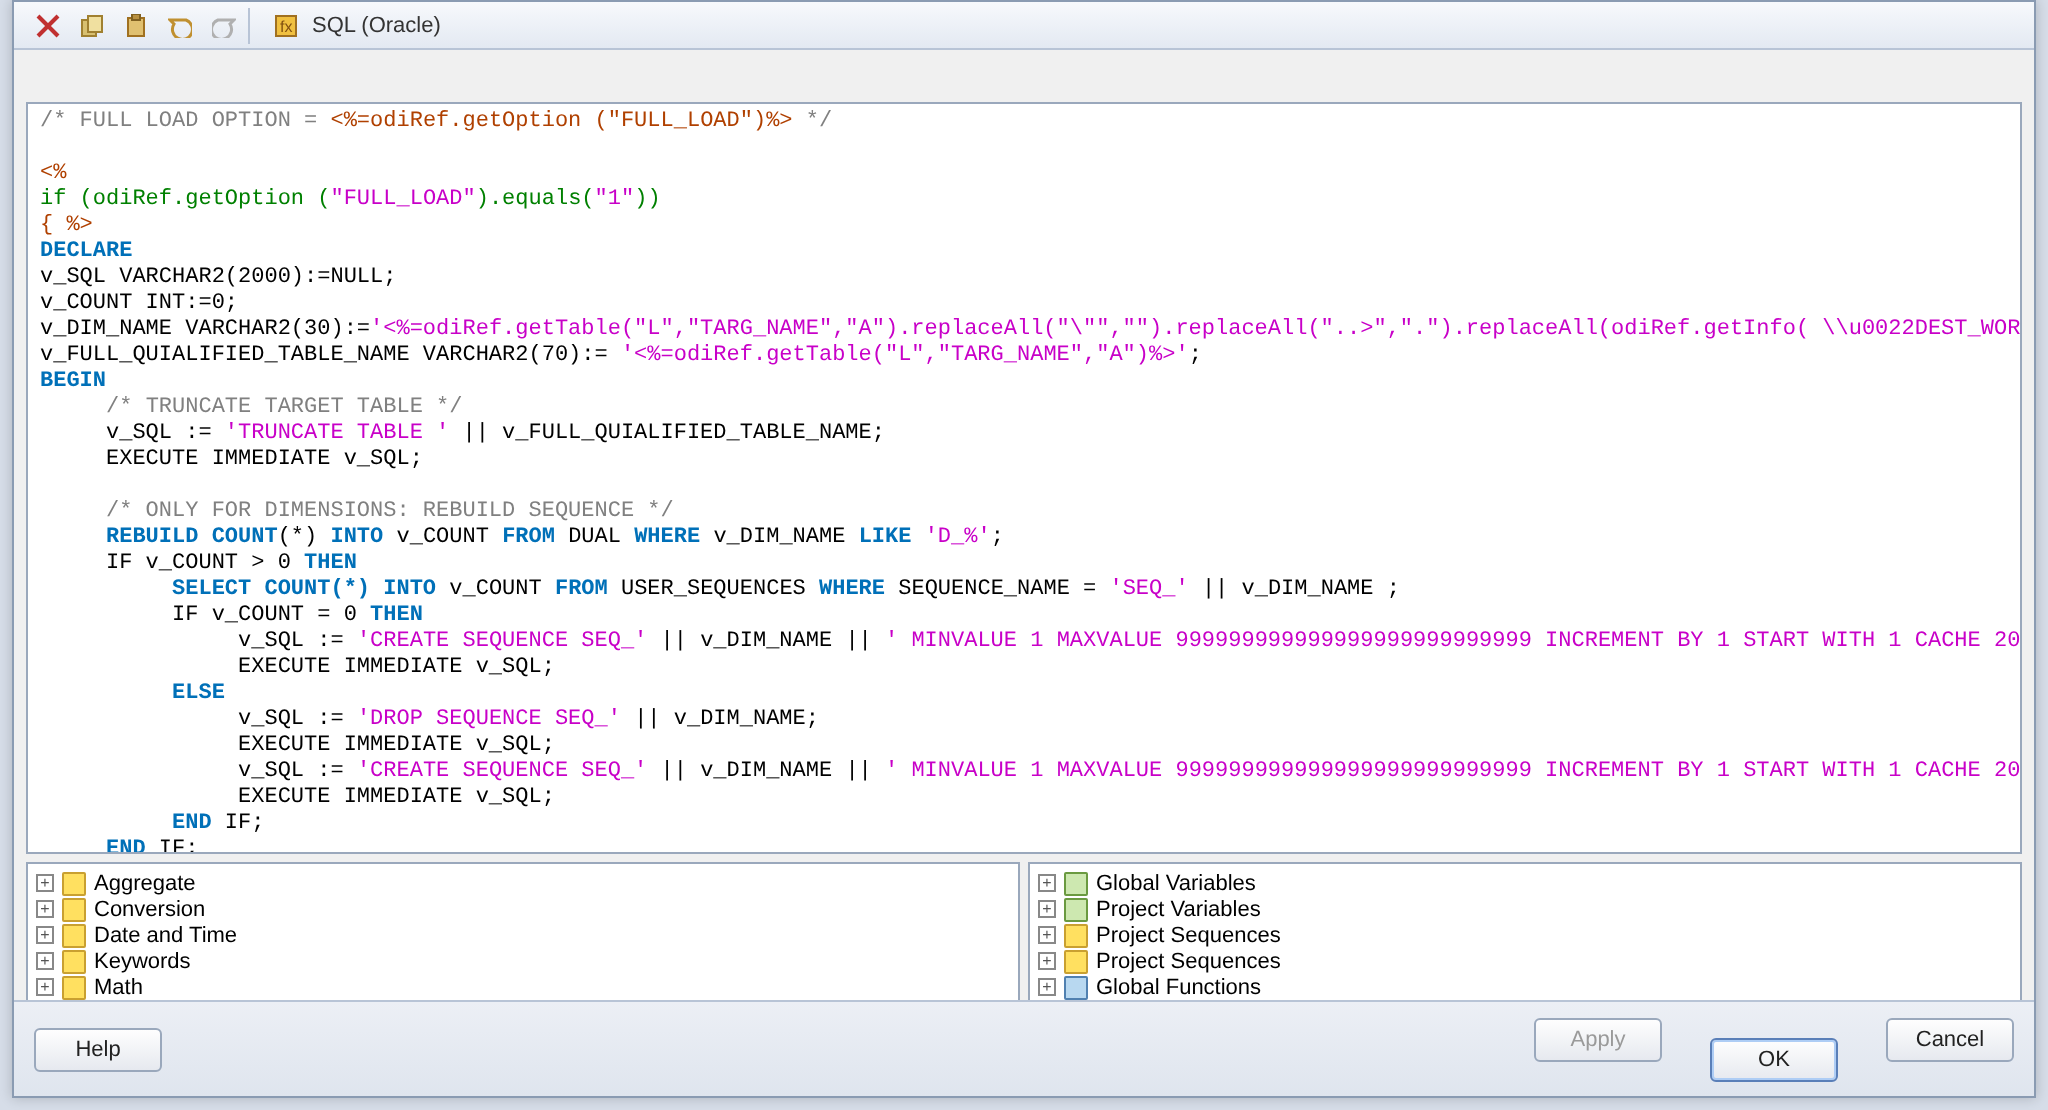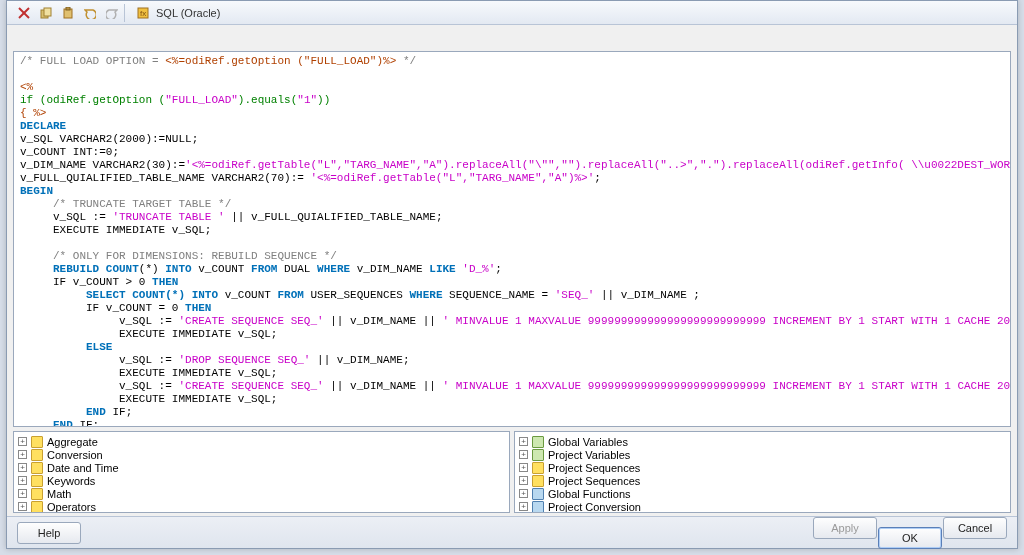--- a/index.html
+++ b/index.html
@@ -24,27 +24,27 @@
   pre.code { margin:0; font-family:"Courier New",monospace; font-size:11px; line-height:13px; white-space:pre; }
   .c-cmt{color:#808080;} .c-kw{color:#008000;margin-top:45px;} .c-lit{color:#c800c8;} .c-pl{color:#0070b8;font-weight:bold;}
   .c-odi{color:#b04000;}
   .treerow { position:absolute; left:6px; top:430px; right:6px; height:82px; display:flex; gap:4px;}
   .tree { flex:1; background:#fff; border:1px solid #9aa8bc; overflow:auto; padding:3px 4px; font-size:11px;}
   .tree-item{ display:flex; align-items:center; gap:4px; height:13px; white-space:nowrap;}
   .exp{ width:9px; height:9px; border:1px solid #888; font-size:8px; line-height:7px; text-align:center; color:#555; background:#fff;}
   .ficon{ width:12px; height:12px; background:#f6d580; border:1px solid #c9a030; border-radius:1px;}
   .ficon.g{ background:#ffe060;} .ficon.v{ background:#cde8b0; border-color:#6a9a40;}
   .ficon.fn{ background:#b8d8f0; border-color:#5080b0;}
-  .botbar{ position:absolute; left:0; right:0; bottom:0; height:32px; background:linear-gradient(#eceff5,#dfe5ee);
+  .botbar{ position:absolute; left:0; right:0; bottom:0; height:48px; background:linear-gradient(#eceff5,#dfe5ee);
            border-top:1px solid #b8c4d6; display:flex; align-items:center; padding:0 10px; justify-content:space-between;}
   .btn{ min-width:64px; height:22px; background:linear-gradient(#fefefe,#e6e9ef); border:1px solid #9aa8bc;
         border-radius:3px; font-size:11px; padding:0 12px; color:#222; display:inline-flex; align-items:center; justify-content:center;}
   .btn.def{ border-color:#5a7fb8; box-shadow:0 0 0 1px #aecdf5 inset;margin-top:10px;}
   .btn.dis{ color:#9a9a9a;}
-  .right-btns{ display:flex; gap:1px;}
+  .right-btns{ display:flex; gap:24px;}
 
   svg{display:block;}
 </style>
 </head>
 <body>
 
 <div class="window">
 
 
   <div class="toolbar">

